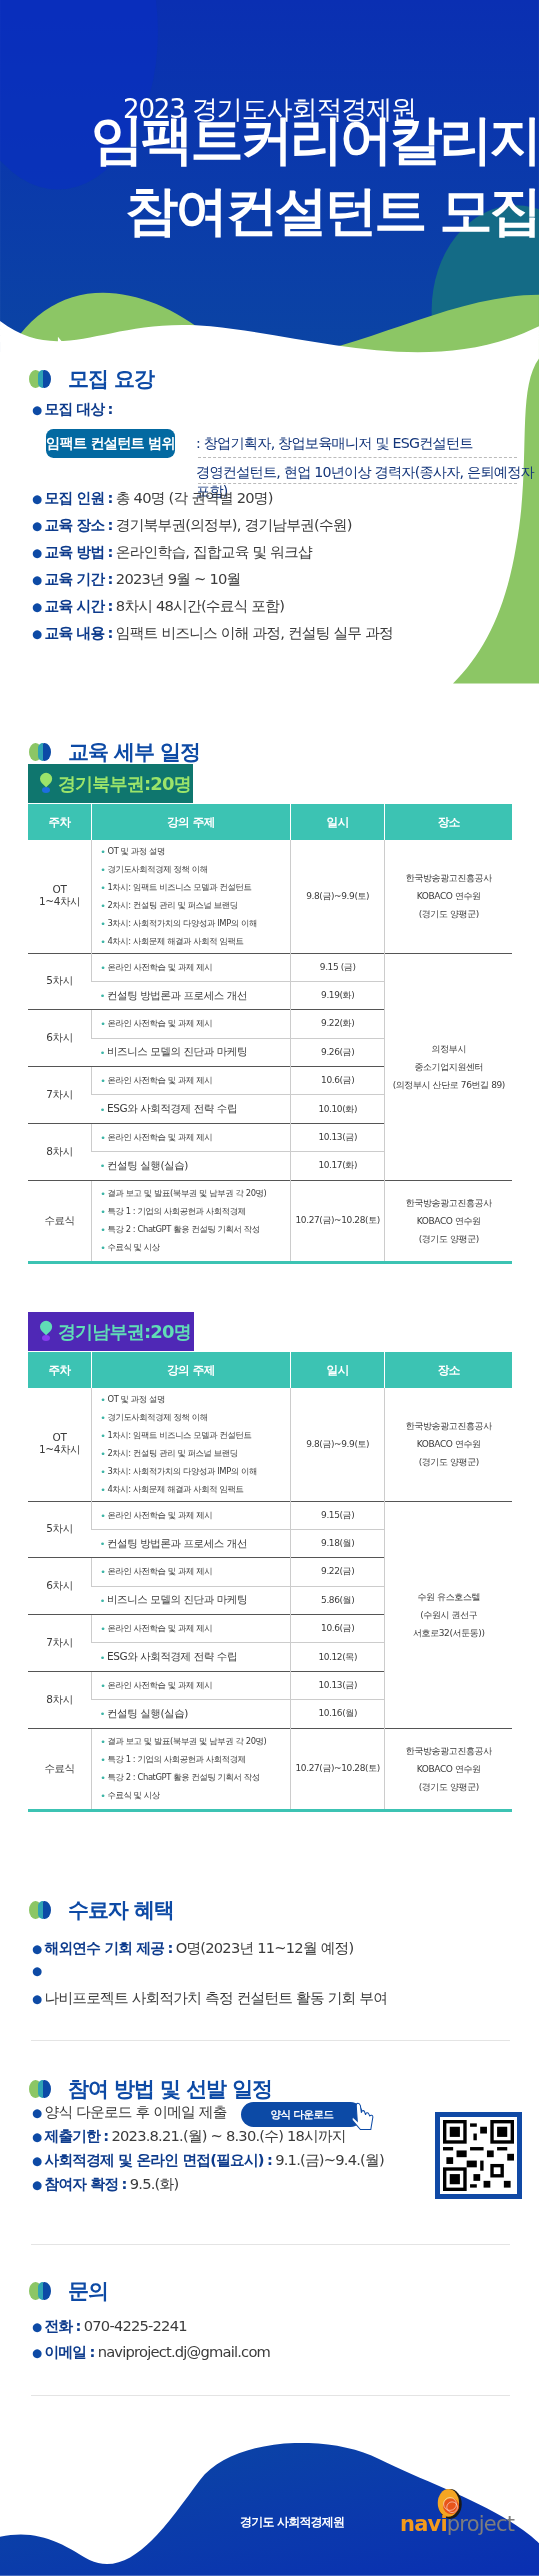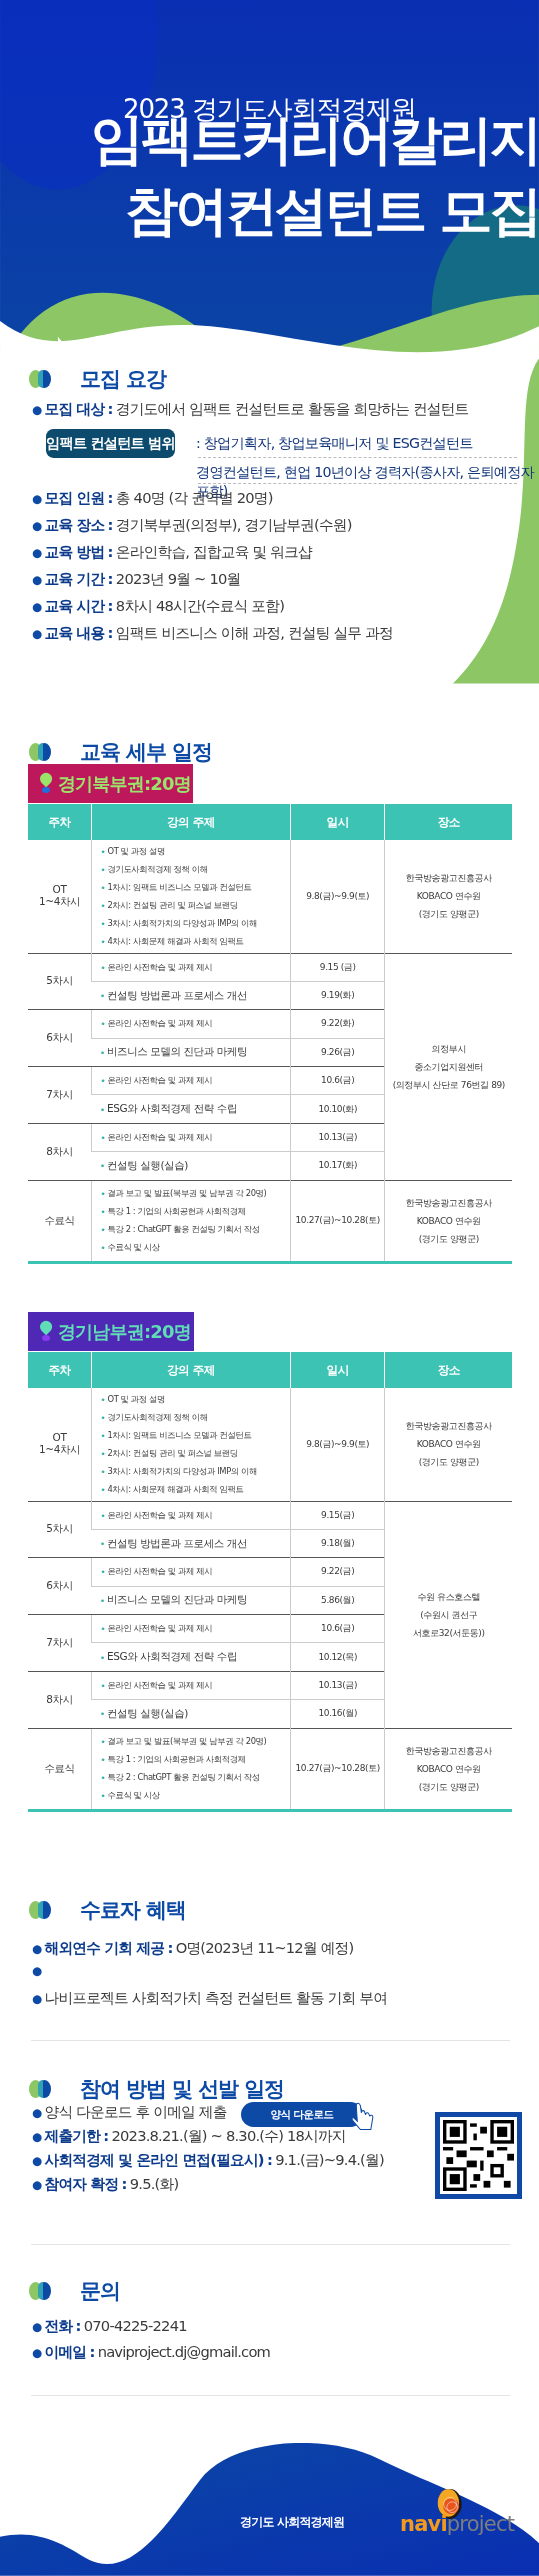--- a/index.html
+++ b/index.html
@@ -19,50 +19,50 @@
     color: #fff; font-size: 26px; letter-spacing: -1.1px; font-weight: normal;
   }
   .hero-title {
     position: absolute; left: 0; width: 539px; text-align: right;
     color: #fff; font-size: 53px; font-weight: bold; letter-spacing: -3.2px; line-height: 1;
   }
   .hero-title.l1 { top: 211px; }
   .hero-title.l2 { top: 379px; }
 
   
-  .sec-head { position: absolute; left: 29px; display: flex; align-items: center; gap: 24px; }
+  .sec-head { position: absolute; left: 29px; display: flex; align-items: center; gap: 12px; }
   .sec-head .mark { width: 27px; height: 18px; position: relative; }
   .sec-head .mark span { position: absolute; top: 0; width: 18px; height: 18px; border-radius: 50%; }
   .sec-head .mark .g { left: 0; background: #8cc665; width: 12.6px; border-radius: 50%; }
   .sec-head .mark .b { left: 9px; width: 12.6px; background: #0c4aa6; }
   .sec-head .mark .t { left: 9px; width: 5.3px; background: #2fa3b3; border-radius: 5.3px 0 0 5.3px;}
   .sec-head h2 { font-size: 21px; color: #0d4aa5; font-weight: bold; letter-spacing: -1.1px; }
 
   
   .bullets { position: absolute; left: 32px; width: 474px; }
   .bl { font-size: 14.7px; letter-spacing: -0.8px; color: #3b3b3b; display: flex; align-items: baseline; height: 27px; }
   .bl .dot { color: #0d4aa5; font-size: 11.6px; margin-right: 3.2px; }
   .bl .k { color: #0d3b8c; font-weight: bold; }
   .bl .sep { color: #0d3b8c; font-weight: bold; margin: 0 3.2px; }
 
   .scope-badge {
     position: absolute; left: 46px; top: 429px; width: 129px; height: 29px;
-    background: #0c4a6e; color: #fff; border-radius: 7.4px; font-size: 14.2px; font-weight: bold;
+    background: #0369a1; color: #fff; border-radius: 7.4px; font-size: 14.2px; font-weight: bold;
     letter-spacing: -0.8px; display: flex; align-items: center; justify-content: center;
   }
   .scope-line { position: absolute; left: 196px; font-size: 14.2px; color: #13357a; letter-spacing: -0.8px; }
   .scope-dash { position: absolute; left: 198px; width: 319px; border-top: 0.8px dashed #bbb; }
 
   
   .region-tag {
     position: absolute; left: 28.4px; height: 39px; color: #a8e46b;
     font-size: 18px; font-weight: bold; letter-spacing: -0.8px;
     display: flex; align-items: center; padding-left: 11.6px; gap: 6.3px;
   }
-  .region-tag.north { background: #be185d; width: 165px; color: #9be46a; }
+  .region-tag.north { background: #0f766e; width: 165px; color: #9be46a; }
   .region-tag.south { background: #4f28b6; width: 166px; color: #60ddb6; }
   .pin { width: 11.6px; height: 21px; position: relative; }
   .pin .head { position: absolute; left: 0; top: 0; width: 11.6px; height: 11.6px; border-radius: 50% 50% 50% 0; transform: rotate(-45deg); }
   .pin .base { position: absolute; left: 1.6px; top: 13.7px; width: 8.4px; height: 6.3px; border-radius: 50%; }
 
   table.sched {
     position: absolute; left: 28.4px; width: 484px; border-collapse: collapse;
     font-size: 8.4px; color: #3a3a3a; letter-spacing: -0.4px;
   }
   table.sched th {
@@ -137,21 +137,20 @@
         <span class="t"></span>
       </div>
     <h2>모집 요강</h2>
   </div>
 
   <div class="bullets" style="top:400px">
     <div class="bl">
         <span class="dot">●</span>
         <span class="k">모집 대상</span>
         <span class="sep">:</span>
-        <span>경기도에서 임팩트 컨설턴트로 활동을 희망하는 컨설턴트</span>
       </div>
   </div>
   <div class="scope-badge">임팩트 컨설턴트 범위</div>
   <div class="scope-line" style="top:434px">: 창업기획자, 창업보육매니저 및 ESG컨설턴트</div>
   <div class="scope-dash" style="top:457px"></div>
   <div class="scope-line" style="top:463px">경영컨설턴트, 현업 10년이상 경력자(종사자, 은퇴예정자 포함)</div>
   <div class="scope-dash" style="top:483px"></div>
 
   <div class="bullets" style="top:489px">
     <div class="bl">

